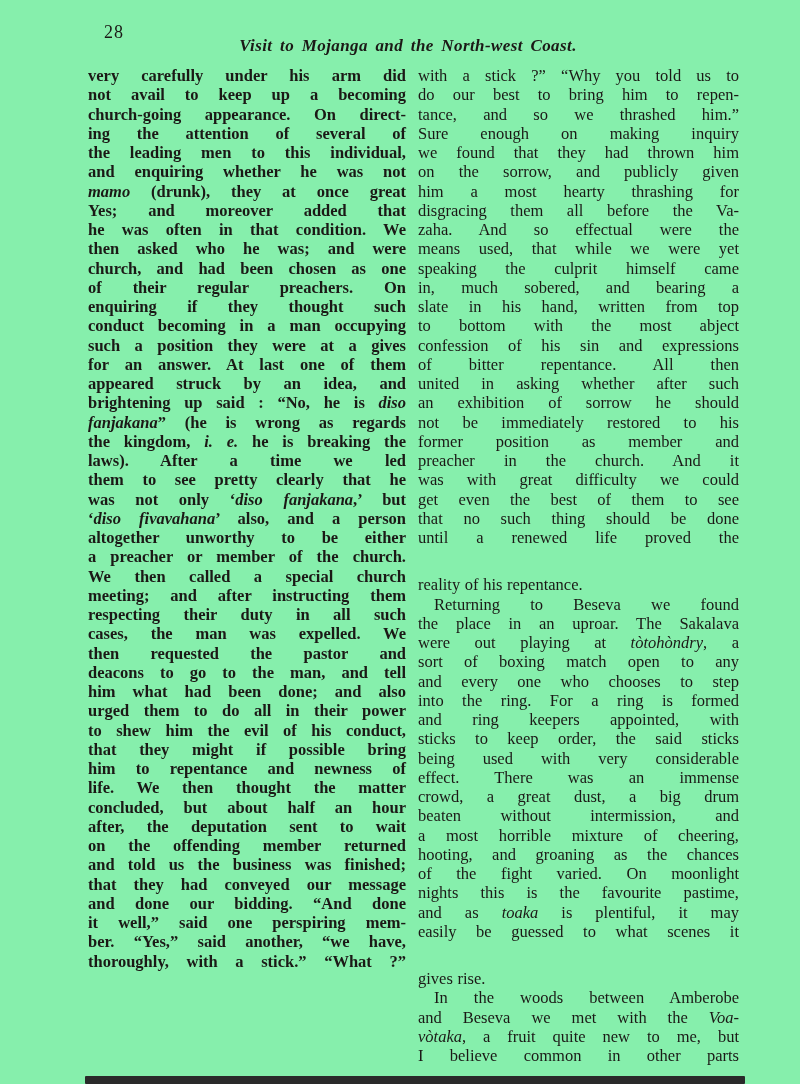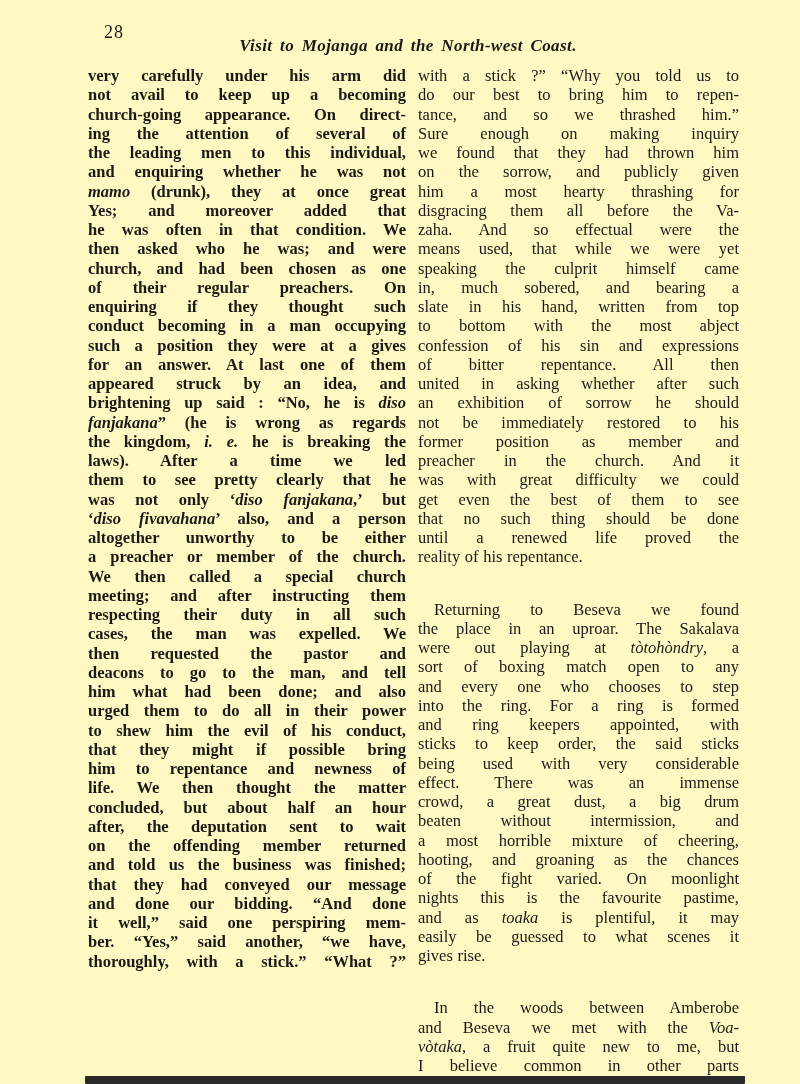--- a/index.html
+++ b/index.html
@@ -7,21 +7,21 @@
     width: 800px; height: 1084px;
     background: #ffffff;
     font-family: "Liberation Serif", serif;
     color: #1b1916;
     position: relative;
     overflow: hidden;
     -webkit-font-smoothing: antialiased;
   }
   .page {
     position: absolute; inset: 0;
-    background: #fef9c3;
+    background: #86efac;
   }
   .header {
     position: absolute; top: 22px; left: 0; width: 800px; height: 26px;
   }
   .page-number {
     position: absolute; left: 104px; top: 0;
     font-size: 18px; letter-spacing: 1px;
   }
   .header-title {
     position: absolute; left: 88px; width: 640px; top: 14px;
@@ -37,22 +37,22 @@
   }
   .col-left  { left: 88px;  width: 318px; font-weight: bold; }
   .col-right { left: 418px; width: 321px; }
   .line {
     height: 19.25px; line-height: 19.25px;
     white-space: nowrap;        
     text-align: justify;
     text-align-last: justify;
     word-spacing: 0.5px;
   }
-  .line.no-just { text-align-last: left; }
-  .line.indent  { padding-left: 16px; margin-top: 33px; }
+  .line.no-just { text-align-last: left; margin-top: 28px; }
+  .line.indent  { padding-left: 16px; }
   .it { font-style: italic; }
   .scan-edge {
     position: absolute; left: 85px; bottom: 0;
     width: 660px; height: 8px;
     background: #2a2a2a;
     border-radius: 1px;
   }
 </style>
 </head>
 <body>

